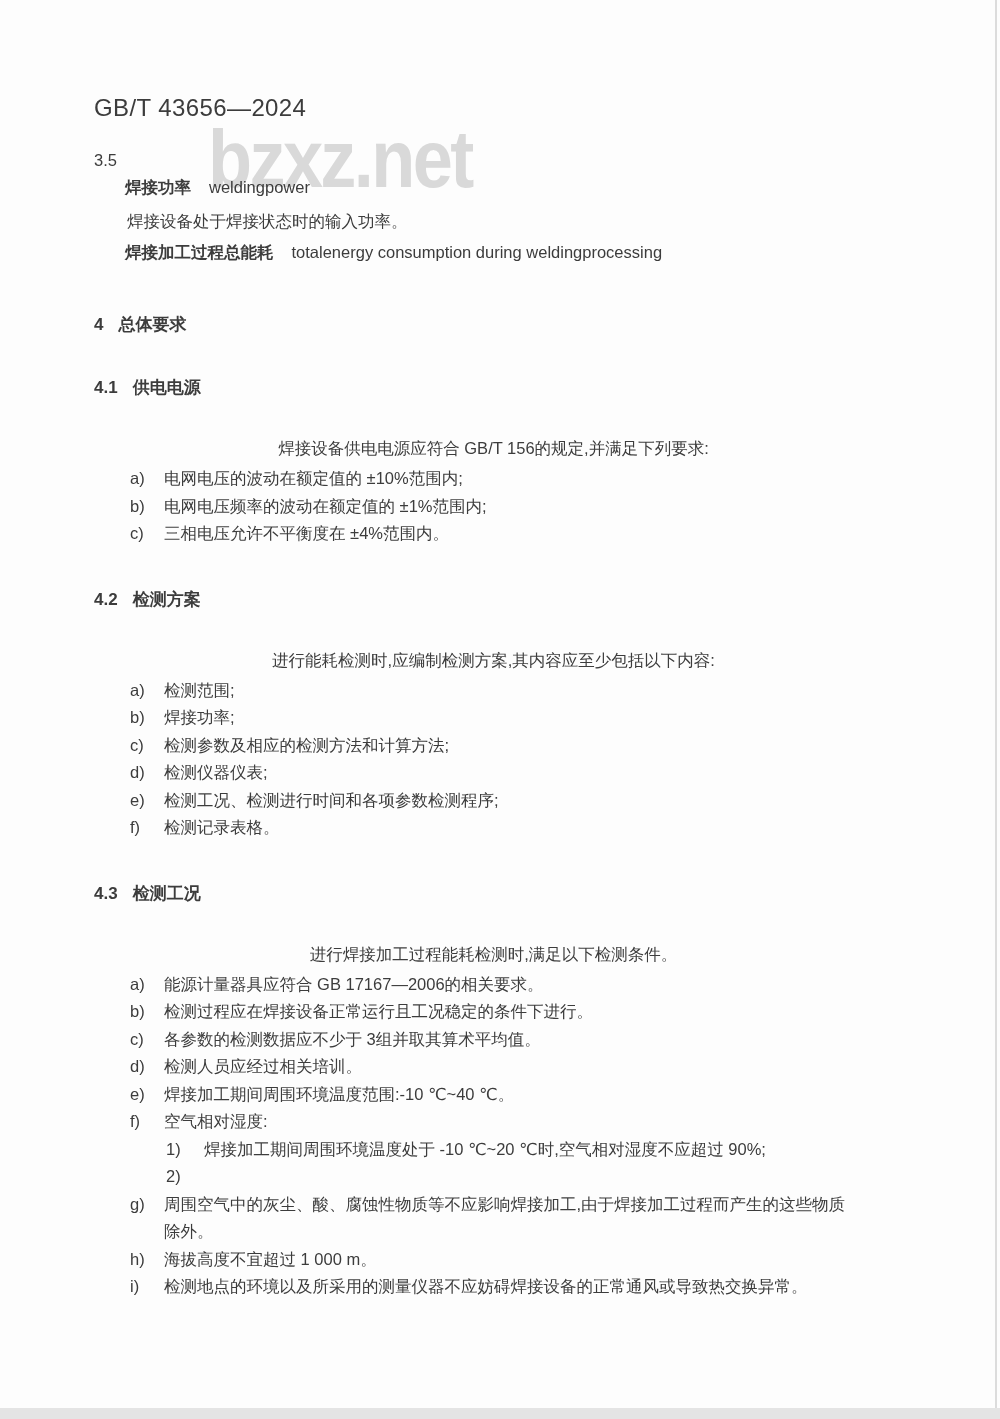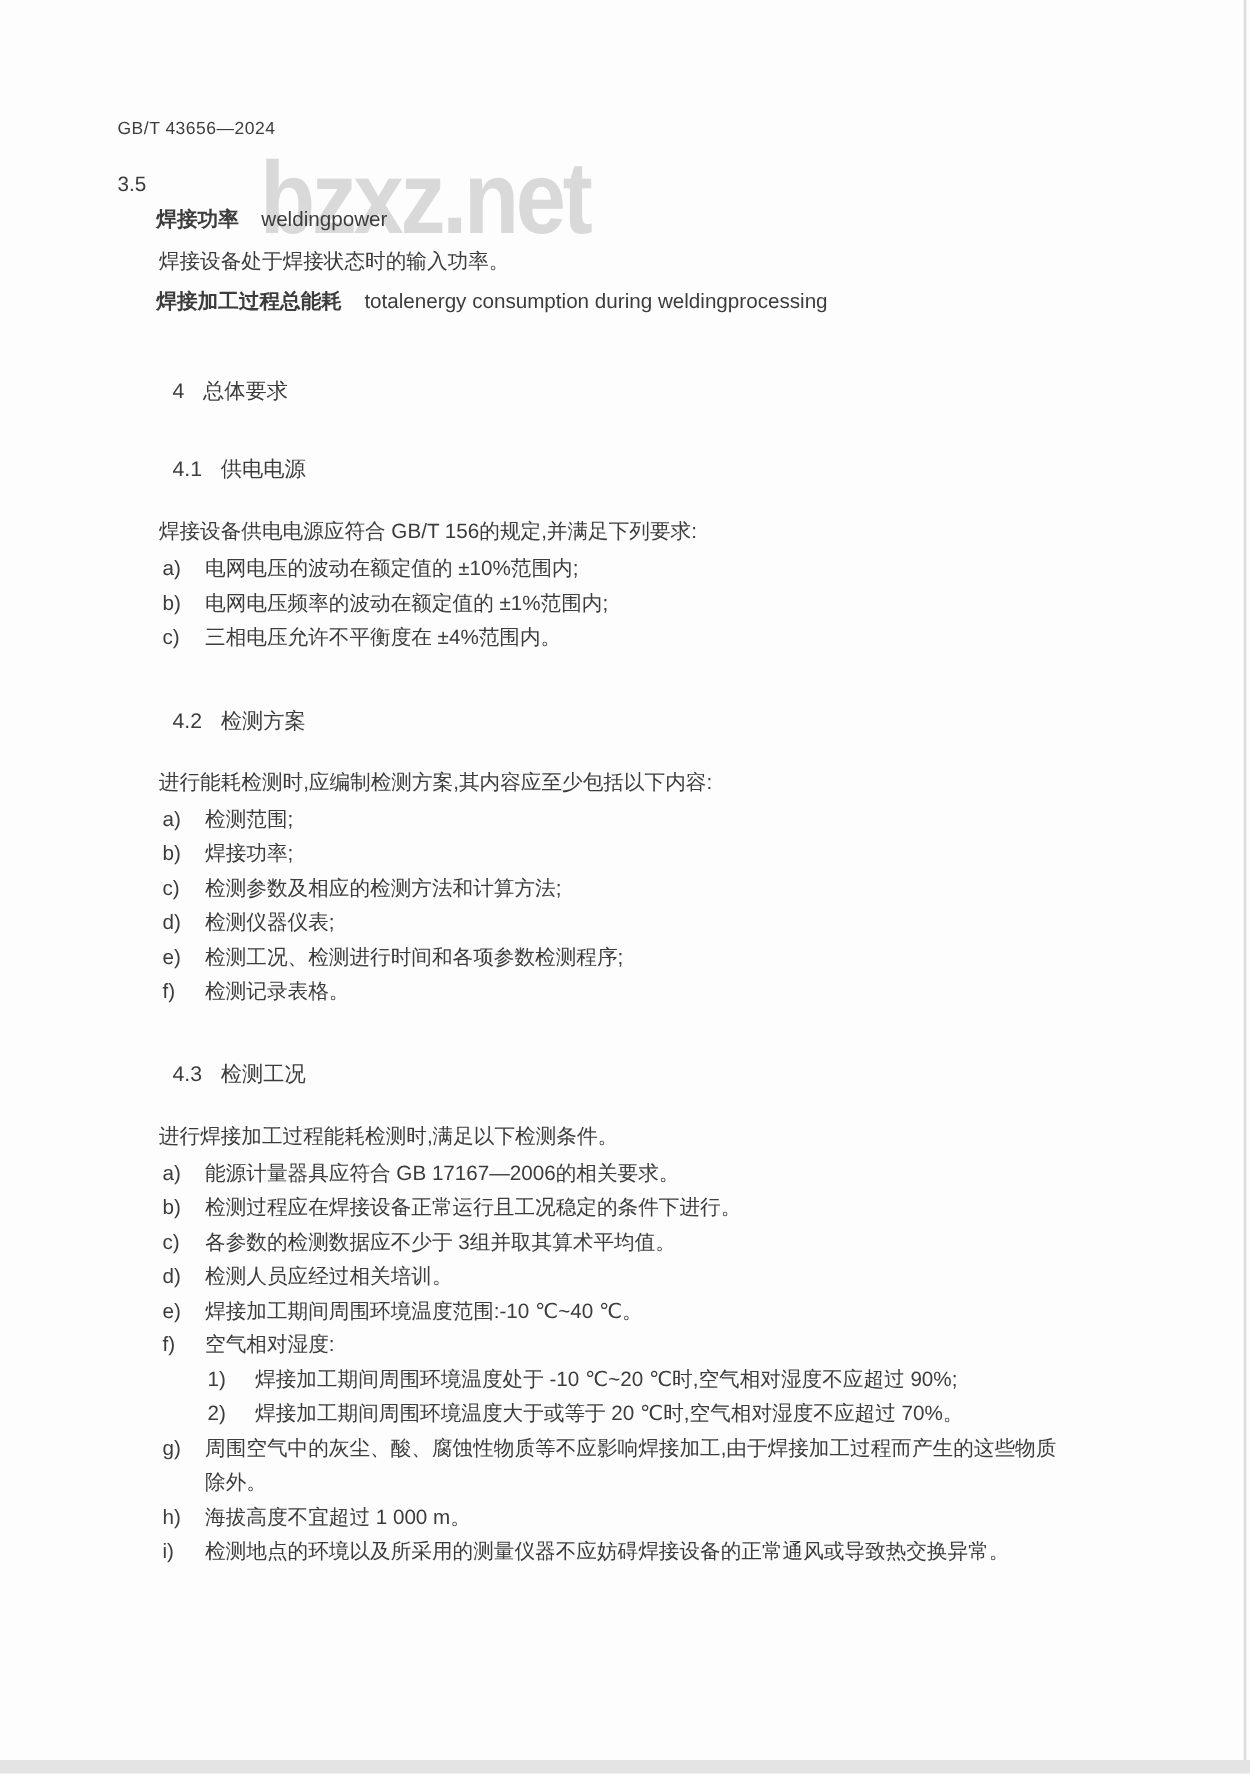--- a/index.html
+++ b/index.html
@@ -42,45 +42,45 @@
     z-index: 2;
   }
   .content {
     position: relative;
     z-index: 1;
     padding: 94px 0 0 94px;
     width: 766px;
     font-size: 16.5px;
   }
   .doc-number {
-    font-size: 14px;
+    font-size: 24px;
     letter-spacing: 0.4px;
   }
   .term-no { margin-top: 29px; }
   .term-line { margin-top: 7px; padding-left: 31px; }
   .term-zh { font-weight: 700; }
   .term-en { margin-left: 18px; }
   .term-def {
     margin-top: 9px;
     text-indent: 2em;
     line-height: 27px;
   }
   .clause-h {
-    font-weight: 400;
+    font-weight: 700;
     font-size: 17px;
     margin-top: 41px;
     line-height: 22px;
-    margin-left: 44px;
   }
   .clause-h.top-level { margin-top: 50px; }
   .clause-no { margin-right: 15px; }
   .intro {
-    margin-top: 25px;
+    margin-top: 36px;
     text-indent: 2em;
     line-height: 27px;
+    text-align: center;
   }
   .list { margin-top: 3px; }
   .li {
     display: flex;
     line-height: 27.5px;
   }
   .li .marker {
     flex: 0 0 34px;
     padding-left: 36px;
   }
@@ -195,21 +195,20 @@
       <div class="li">
         <span class="marker">f)</span>
           <span class="li-text">空气相对湿度:</span>
       </div>
       <div class="li sub">
         <span class="marker">1)</span>
           <span class="li-text">焊接加工期间周围环境温度处于 -10 ℃~20 ℃时,空气相对湿度不应超过 90%;</span>
       </div>
       <div class="li sub">
         <span class="marker">2)</span>
-          <span class="li-text">焊接加工期间周围环境温度大于或等于 20 ℃时,空气相对湿度不应超过 70%。</span>
       </div>
       <div class="li">
         <span class="marker">g)</span>
           <span class="li-text">周围空气中的灰尘、酸、腐蚀性物质等不应影响焊接加工,由于焊接加工过程而产生的这些物质除外。</span>
       </div>
       <div class="li">
         <span class="marker">h)</span>
           <span class="li-text">海拔高度不宜超过 1 000 m。</span>
       </div>
       <div class="li">

